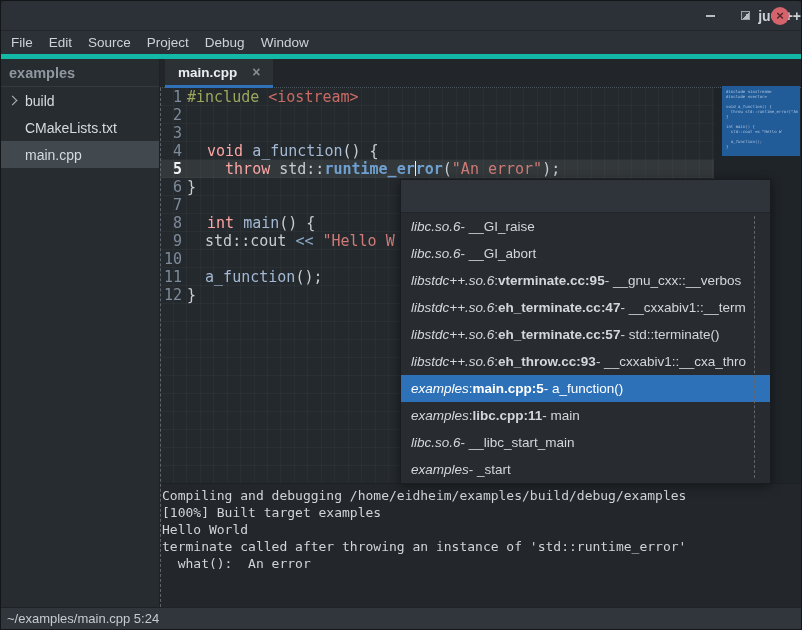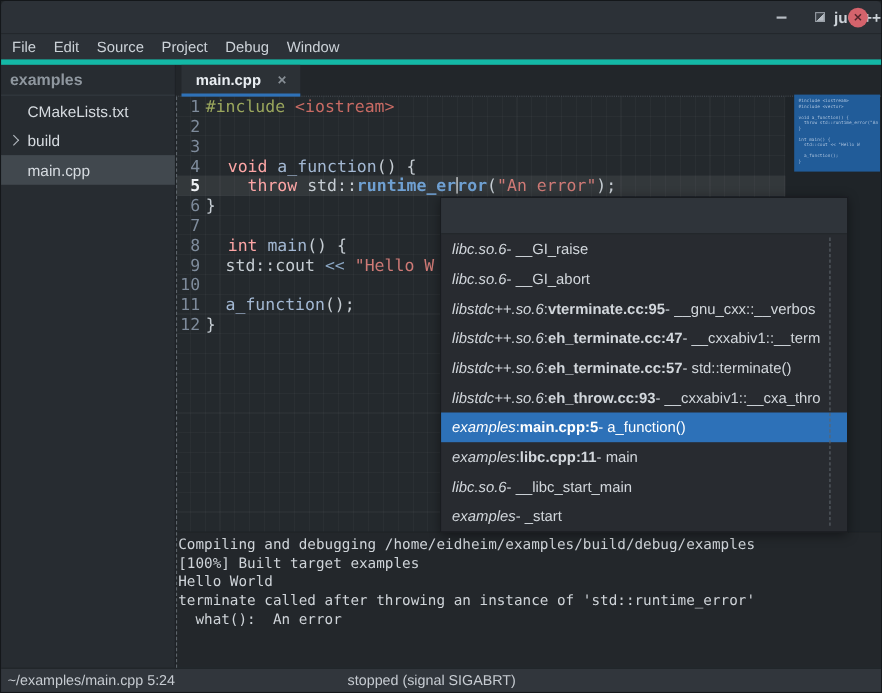--- a/index.html
+++ b/index.html
@@ -137,25 +137,25 @@
       <span class="menu-item">Debug</span>
       <span class="menu-item">Window</span>
     </div>
 
   <div class="main">
 
     <div class="sidebar">
       <div class="sidebar-header">examples</div>
       <div id="tree-items">
           <div class="tree-item">
-            <span>CMakeLists.txt</span>
-          </div>
-          <div class="tree-item">
             <span class="expander"></span>
             <span>build</span>
+          </div>
+          <div class="tree-item">
+            <span>CMakeLists.txt</span>
           </div>
           <div class="tree-item selected">
             <span>main.cpp</span>
           </div>
         </div>
     </div>
 
     <div class="pane-sep"></div>
 
     <div class="rightpane">
@@ -258,16 +258,15 @@
           <div class="popup-item"><span class="lib">libc.so.6</span> - __libc_start_main</div>
           <div class="popup-item"><span class="lib">examples</span> - _start</div>
         </div>
       <div class="popup-scroll"></div>
     </div>
 
   </div>
 
   <div class="statusbar">
     <span class="status-left">~/examples/main.cpp 5:24</span>
-    <span class="status-mid">stopped (signal SIGABRT)</span>
   </div>
 
 </div>
 
 </body></html>

